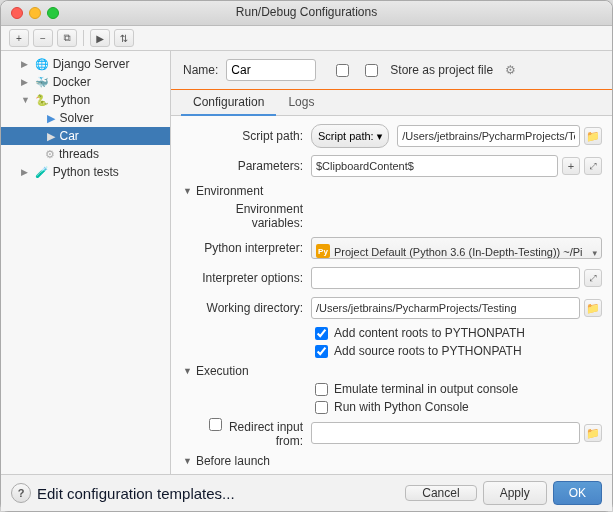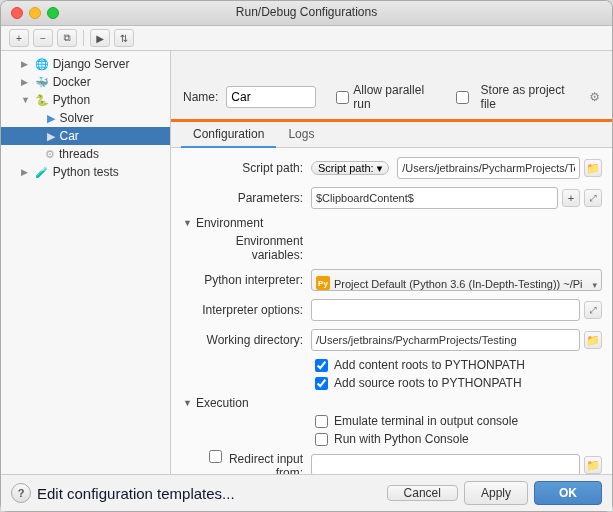--- a/index.html
+++ b/index.html
@@ -124,23 +124,22 @@
       display: flex;
       flex-direction: column;
       overflow: hidden;
     }
 
     .name-row {
       padding: 8px 12px;
       display: flex;
       align-items: center;
       gap: 8px;
-      border-bottom: 3px solid #f97316;
+      border-bottom: 1px solid #f97316;
       background: #f2f2f2;
-      margin-top: 24px;
     }
 
     .name-label {
       color: #333;
       font-size: 12px;
       white-space: nowrap;
     }
 
     .name-input {
       width: 90px;
@@ -234,21 +233,21 @@
       height: 22px;
       border: 1px solid #bbb;
       border-radius: 3px;
       padding: 0 4px;
       font-size: 11px;
       background: white;
       color: #333;
     }
 
     .dropdown-btn {
-      height: 14px;
+      height: 24px;
       padding: 0 6px;
       background: linear-gradient(to bottom, #f8f8f8, #e8e8e8);
       border: 1px solid #bbb;
       border-radius: 10px;
       font-size: 11px;
       cursor: pointer;
       display: flex;
       align-items: center;
       gap: 3px;
     }
@@ -396,28 +395,28 @@
       padding: 4px 16px;
       background: linear-gradient(to bottom, #f8f8f8, #e8e8e8);
       border: 1px solid #bbb;
       border-radius: 4px;
       font-size: 12px;
       cursor: pointer;
       color: #333;
     }
 
     .ok-btn {
-      padding: 4px 24px;
+      padding: 4px 15px;
       background: linear-gradient(to bottom, #5b9bd5, #4a86c8);
       border: 1px solid #3a70b0;
       border-radius: 4px;
       font-size: 12px;
       cursor: pointer;
       color: white;
-      font-weight: 700;
+      font-weight: 400;
     }
   </style>
 </head>
 <body>
 
 <div class="window">
 
   <div class="title-bar">
     <span class="traffic-light tl-close"></span>
     <span class="traffic-light tl-min"></span>
@@ -481,21 +480,20 @@
 
     </div>
 
     <div class="right-panel">
 
       <div class="name-row">
         <span class="name-label">Name:</span>
         <input class="name-input" type="text" value="Car" style="">
         <label class="allow-parallel-label">
           <input type="checkbox" style="">
-          <span>Allow parallel run</span>
         </label>
         <label class="store-project-label">
           <input type="checkbox" style="">
           <span>Store as project file</span>
         </label>
         <span class="gear-icon-small">⚙</span>
       </div>
 
       <div class="tabs">
         <div class="tab active">Configuration</div>

